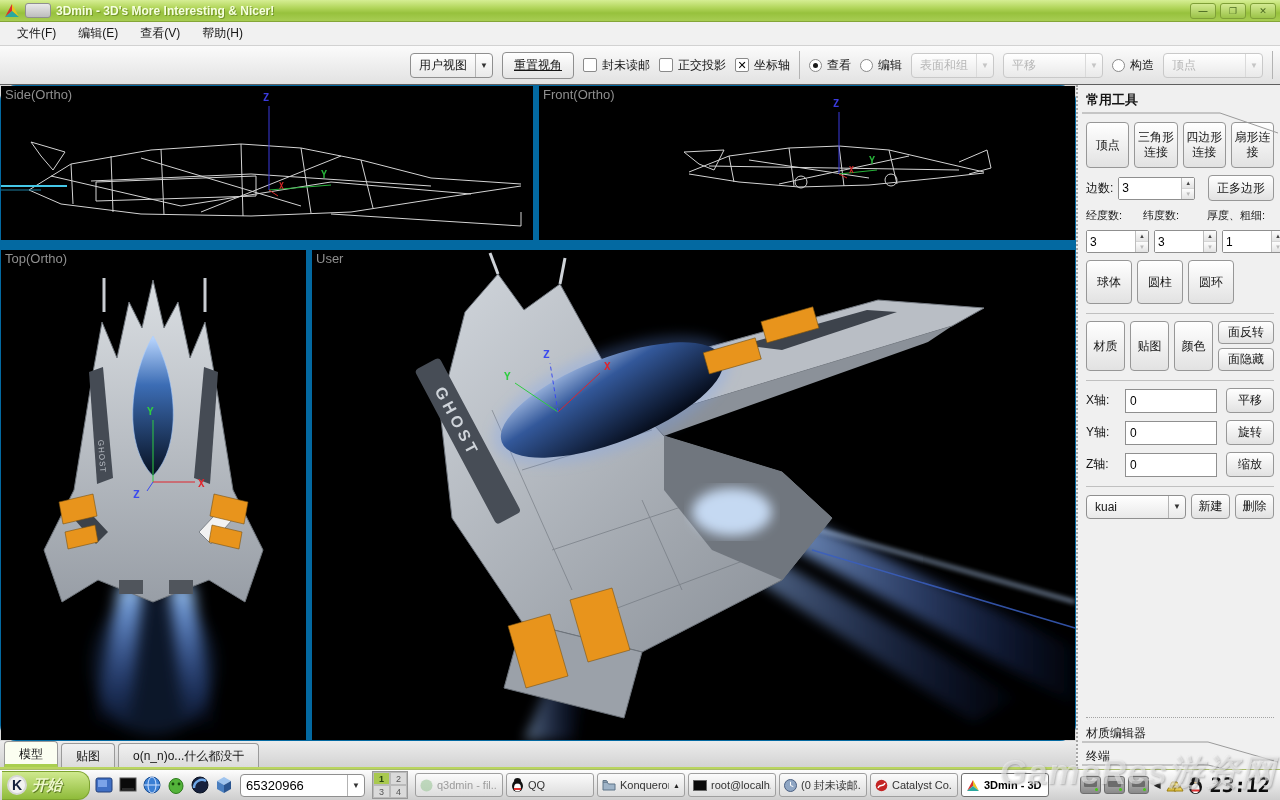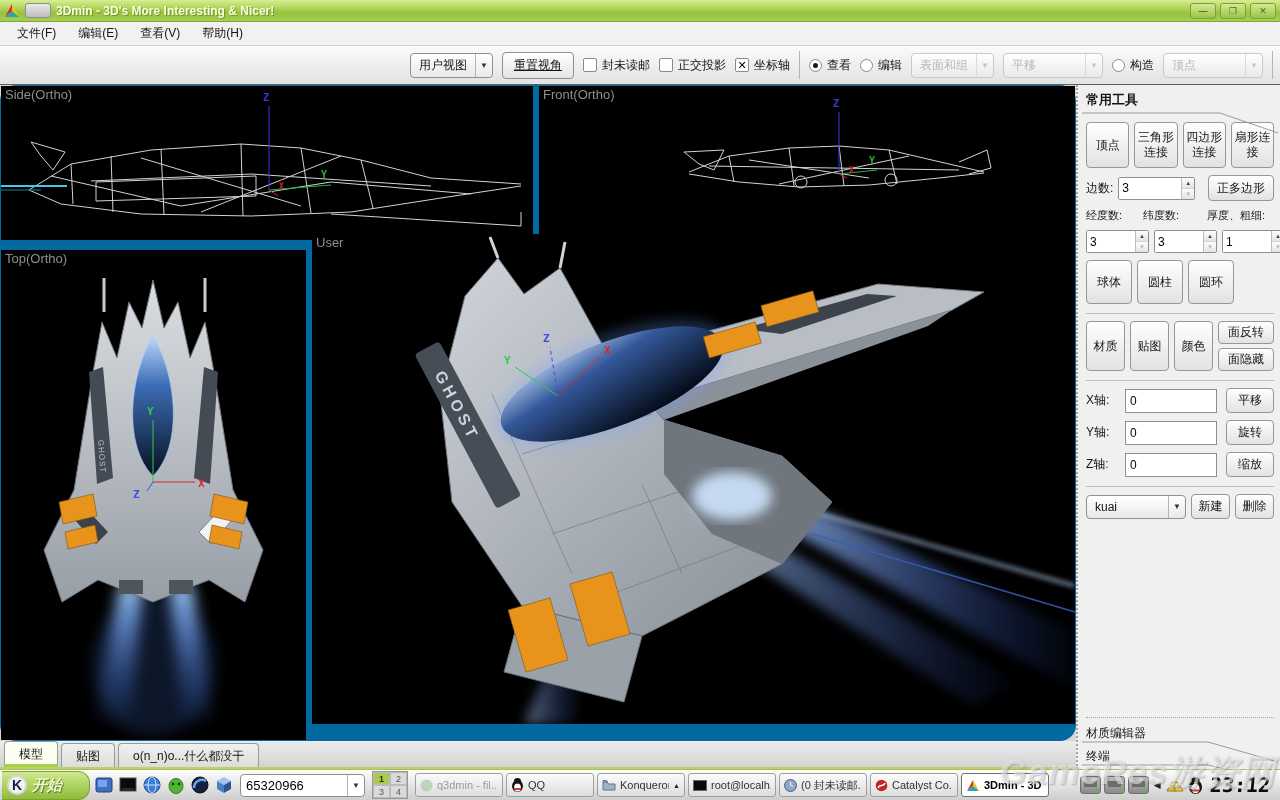--- a/index.html
+++ b/index.html
@@ -47,21 +47,21 @@
 .radio.checked .dot { display:block; }
 .vsep { width:1px; height:28px; background:#b3b3b3; }
 
 
 .main { position:absolute; top:85px; left:0; width:1076px; height:656px; background:#0369a1;border-radius:16px; }
 .viewport { position:absolute; background:#000; overflow:hidden; }
 .vp-label { position:absolute; top:1px; left:4px; color:#8f8f8f; font-size:13px; z-index:2; }
 #vp-side  { left:1px;   top:1px;   width:532px; height:154px; }
 #vp-front { left:539px; top:1px;   width:536px; height:154px; }
 #vp-top   { left:1px;   top:165px; width:305px; height:490px; }
-#vp-user  { left:312px; top:149px; width:763px; height:490px; }
+#vp-user  { left:312px; top:165px; width:763px; height:490px; }
 
 
 .panel { position:absolute; left:1076px; top:85px; width:204px; height:684px; background:#f0f0f0;
   border-left:2px dotted #a6a6a6; padding:6px 6px 2px 8px; display:flex; flex-direction:column; }
 .sec-head { font-weight:bold; font-size:13px; position:relative; height:24px; }
 svg.slant { position:absolute; left:-4px; top:0; overflow:visible; pointer-events:none; }
 .row { display:flex; align-items:center; gap:5px; margin-top:7px; }
 .btn { border:1px solid #979797; border-radius:4px; background:linear-gradient(#ffffff,#e2e2e2);
   display:flex; align-items:center; justify-content:center; text-align:center; line-height:1.25; }
 .connect-row .btn { width:44px; height:46px; padding:2px; }

